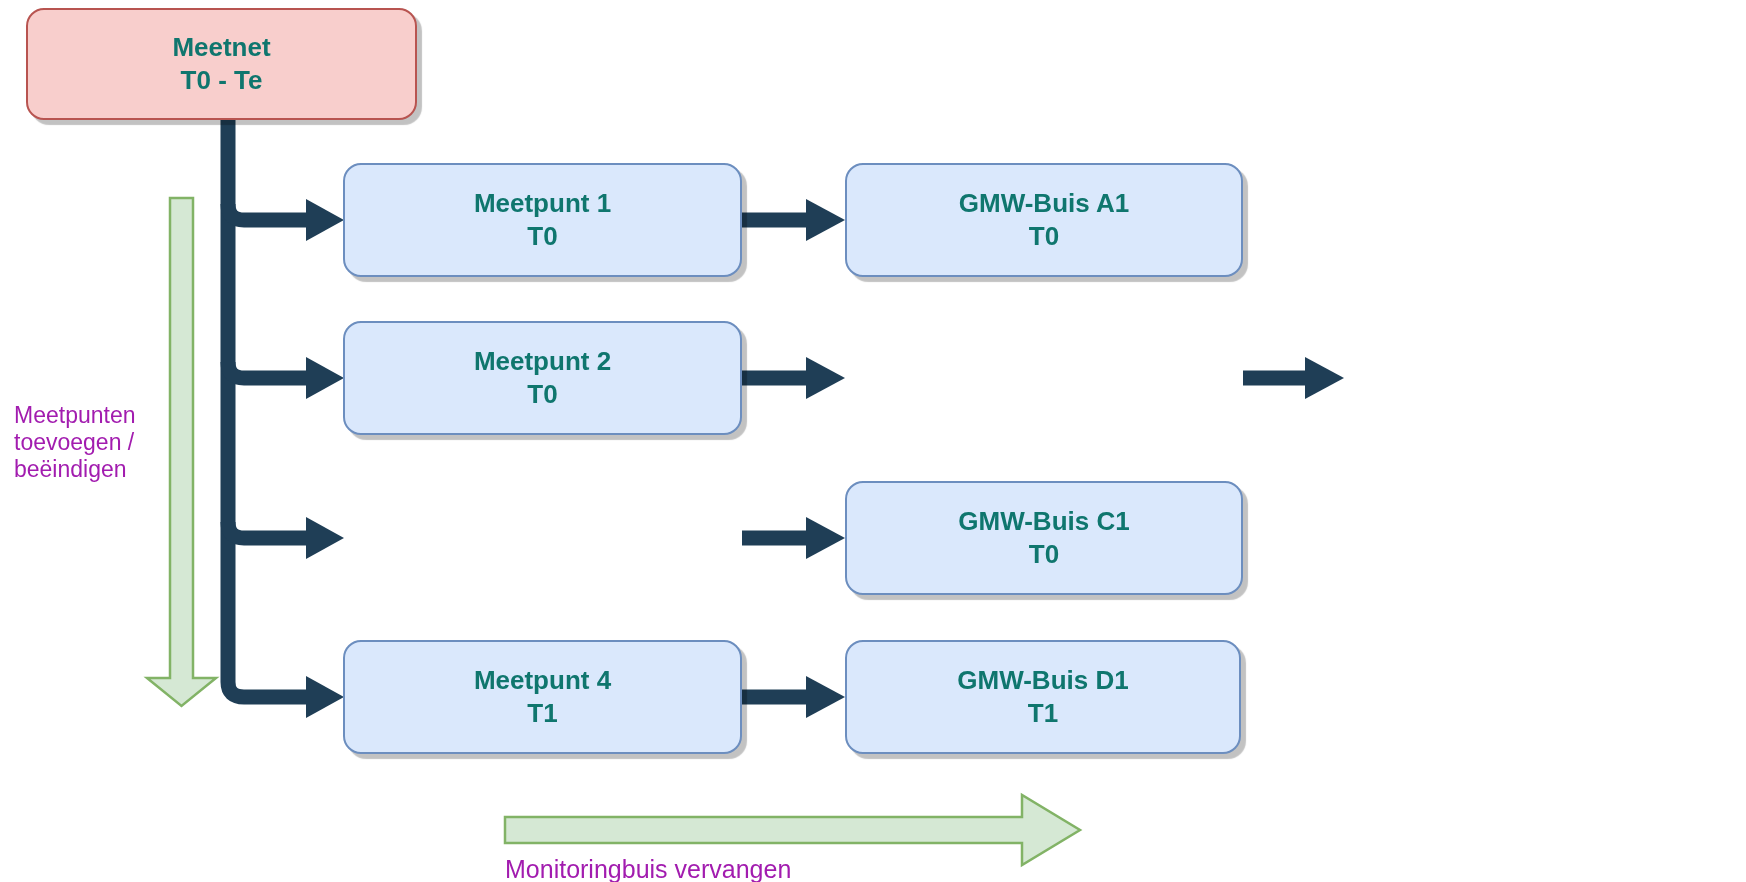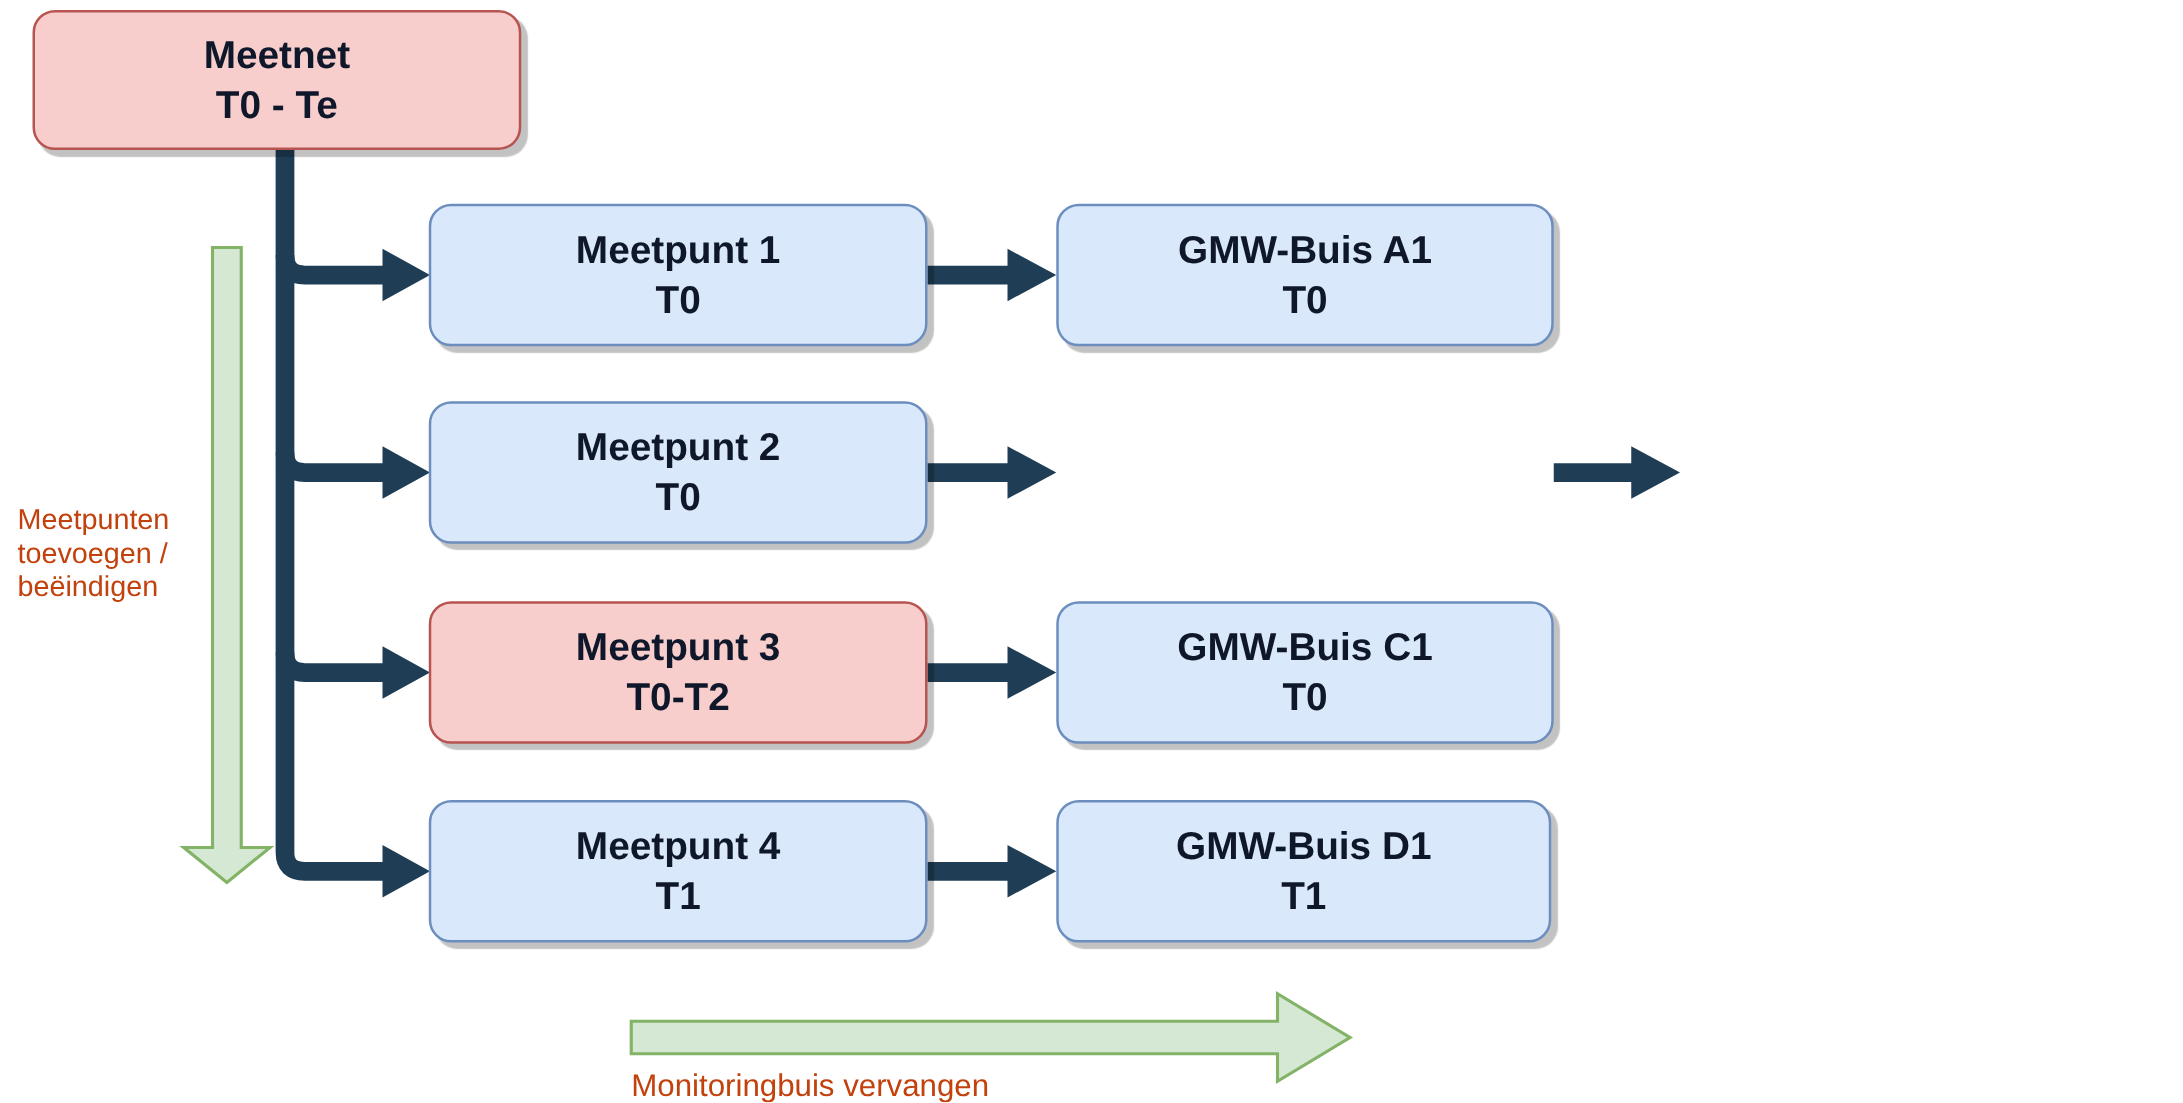--- a/index.html
+++ b/index.html
@@ -15,30 +15,30 @@
     position:absolute;
     box-sizing:border-box;
     border-radius:18px;
     border:2px solid;
     display:flex;
     flex-direction:column;
     align-items:center;
     justify-content:center;
     text-align:center;
     font-weight:bold;
-    font-size:31px;
+    font-size:26px;
     line-height:1.28;
-    color:#0f172a;
+    color:#0f766e;
     box-shadow:5px 5px 1px rgba(0,0,0,0.24);
   }
   .node.blue{background:#dae8fc;border-color:#6c8ebf;}
   .node.red{background:#f8cecc;border-color:#b85450;}
   .annotation{
     position:absolute;
-    color:#c2410c;
+    color:#a21caf;
     font-size:23px;
     line-height:27px;
   }
   .annotation.left{left:14px;top:402px;width:160px;text-align:left;}
   .annotation.bottom{
     left:505px;top:856px;width:545px;
     text-align:left;font-size:25px;
   }
   .annotation .ln{display:block;}
 </style>
@@ -87,24 +87,20 @@
   </div>
 
   <div class="node blue" style="left:343px;top:163px;width:399px;height:114px">
     <div>Meetpunt 1</div>
     <div>T0</div>
   </div>
   <div class="node blue" style="left:343px;top:321px;width:399px;height:114px">
     <div>Meetpunt 2</div>
     <div>T0</div>
   </div>
-  <div class="node red" style="left:343px;top:481px;width:399px;height:114px">
-    <div>Meetpunt 3</div>
-    <div>T0-T2</div>
-  </div>
   <div class="node blue" style="left:343px;top:640px;width:399px;height:114px">
     <div>Meetpunt 4</div>
     <div>T1</div>
   </div>
 
   <div class="node blue" style="left:845px;top:163px;width:398px;height:114px">
     <div>GMW-Buis A1</div>
     <div>T0</div>
   </div>
   <div class="node blue" style="left:845px;top:481px;width:398px;height:114px">

